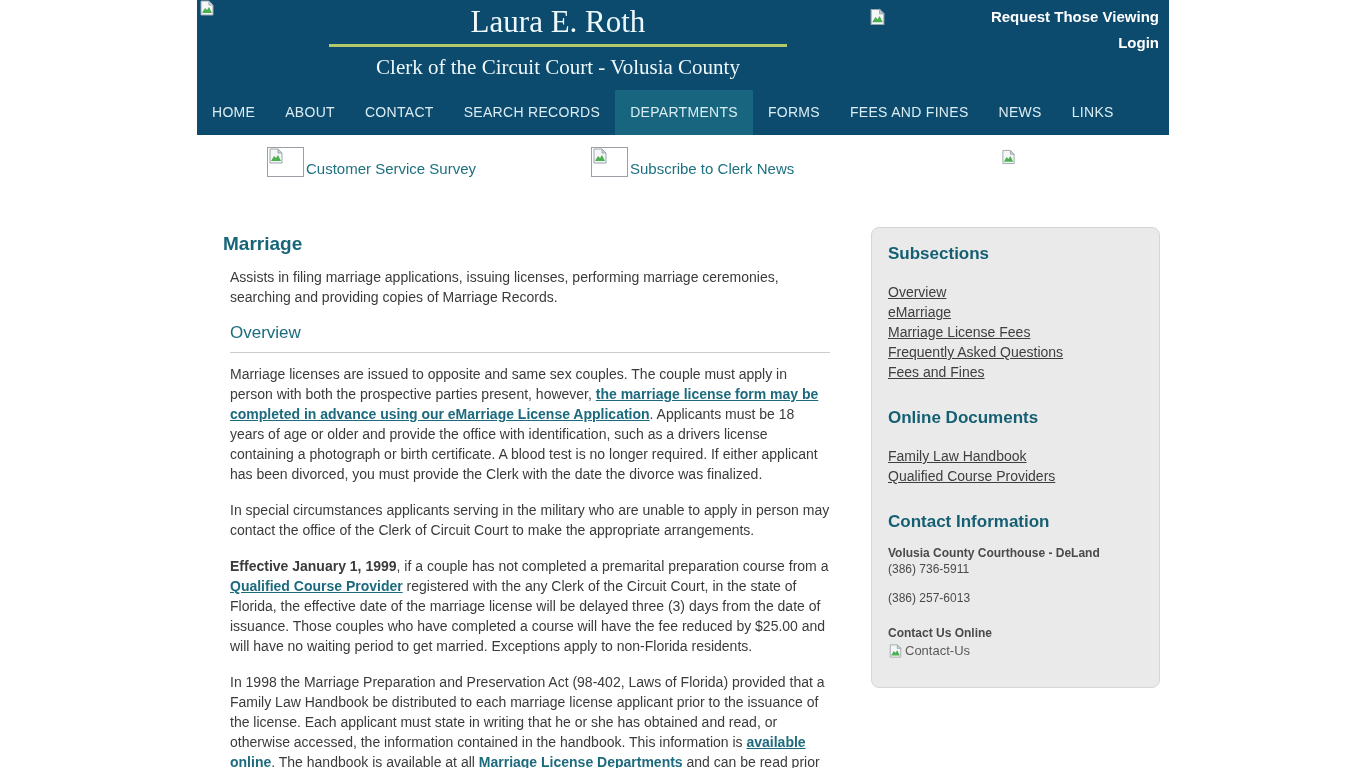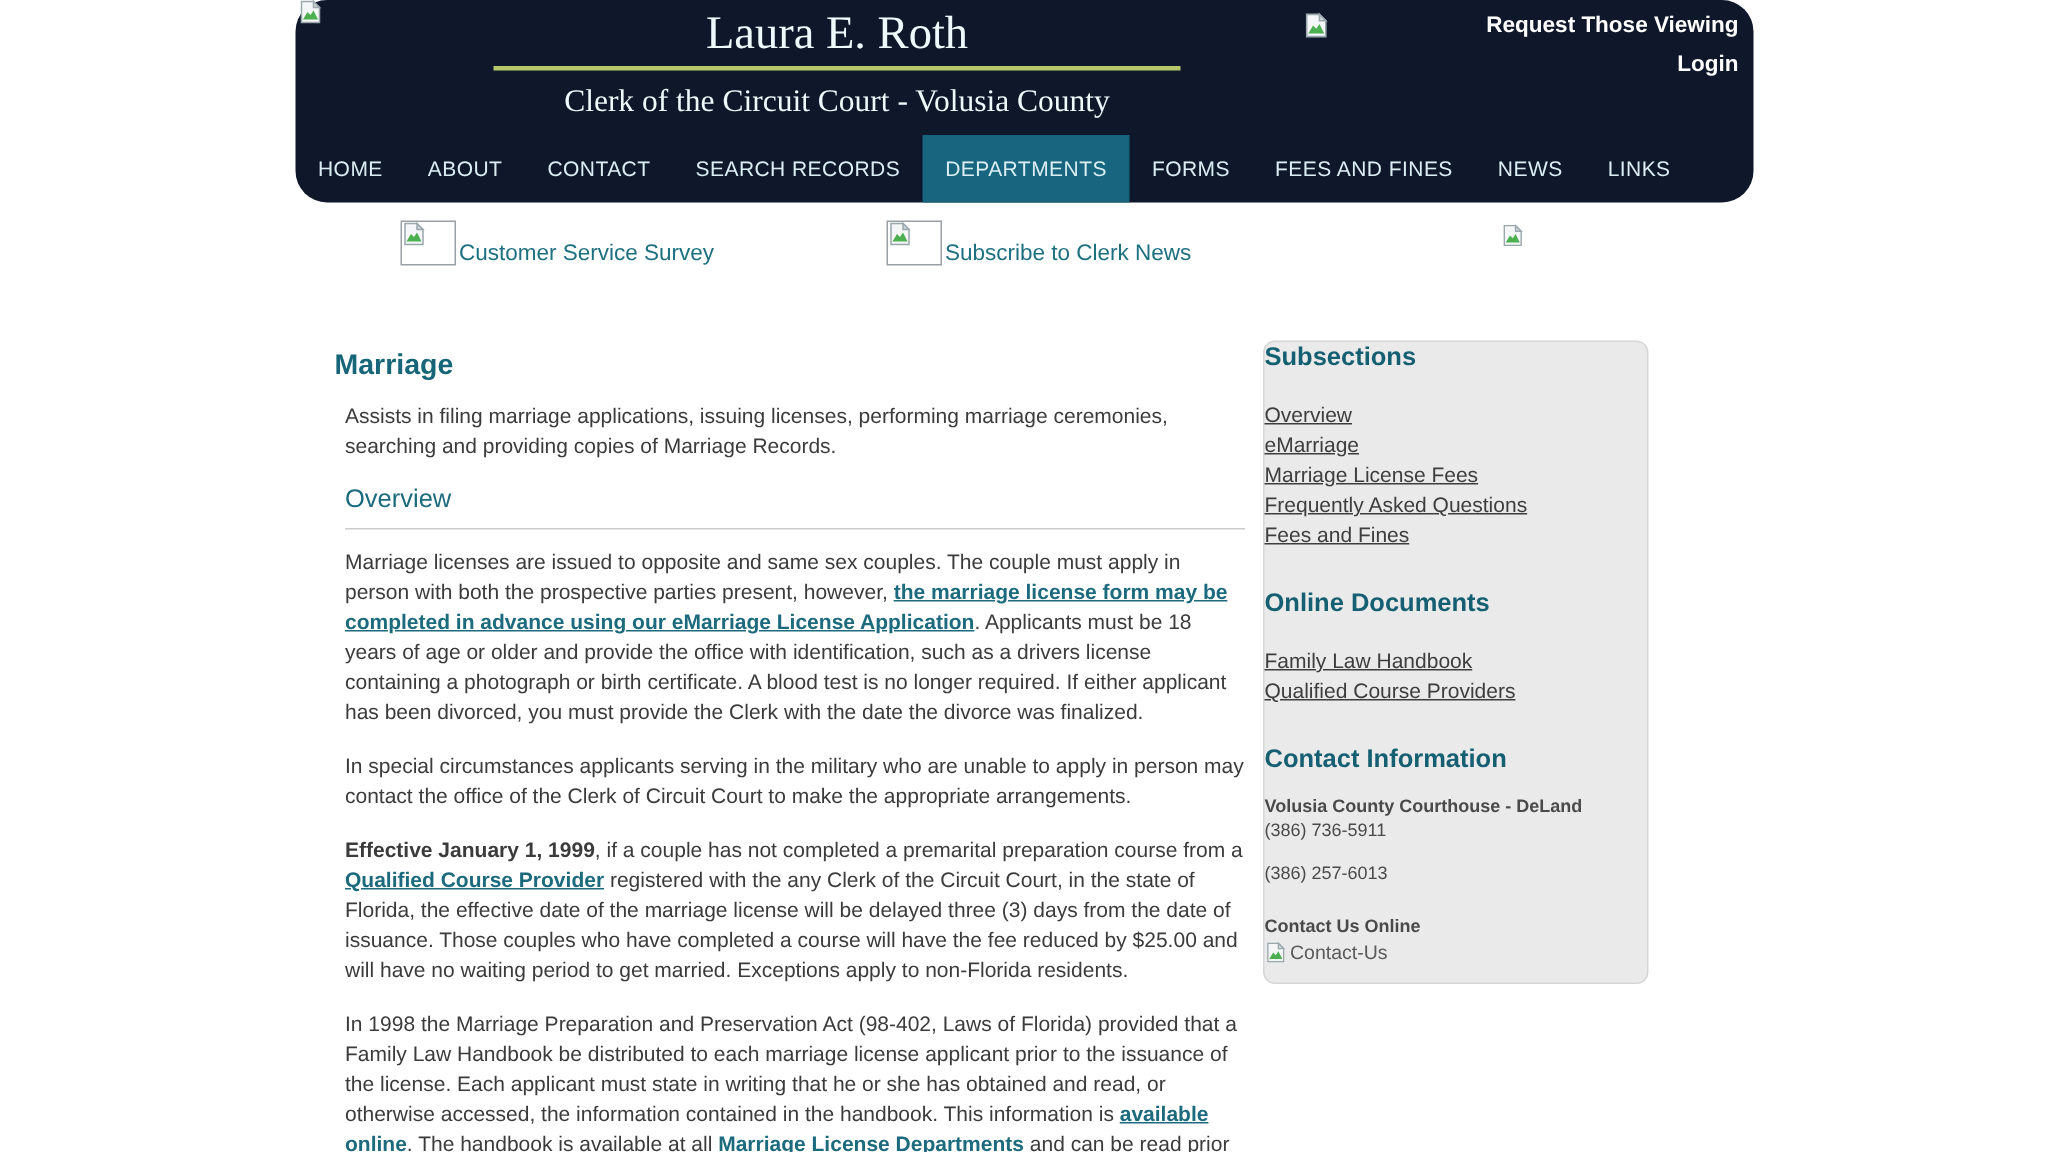--- a/index.html
+++ b/index.html
@@ -1,21 +1,21 @@
 <!DOCTYPE html>
 <html><head>
 <meta charset="utf-8">
 <style>
   html,body{margin:0;padding:0;background:#ffffff;}
   body{width:1366px;height:768px;overflow:hidden;font-family:"Liberation Sans",sans-serif;}
   a{cursor:pointer;}
   .page{width:972px;margin:0 auto;position:relative;}
 
   
-  header{background:#0f172a;position:relative;border-radius:21px;}
+  header{background:#0c4a6e;position:relative;}
   .header-top{height:90px;position:relative;}
   .title-wrap{position:absolute;left:132px;top:0;width:458px;text-align:center;}
   .site-title{font-family:"Liberation Serif",serif;font-size:31px;font-weight:400;margin:4px 0 0;color:#eef9fb;}
   .accent-line{height:3px;background:#b5c96b;margin-top:4px;}
   .subtitle{font-family:"Liberation Serif",serif;font-size:21px;margin-top:8px;color:#eef9fb;}
   .hdr-icon-left{position:absolute;left:2px;top:0;}
   .hdr-icon-right{position:absolute;left:672px;top:8px;}
   .top-right{position:absolute;top:4px;right:10px;text-align:right;}
   .top-right a{display:block;color:#ffffff;font-weight:bold;font-size:15px;line-height:26px;text-decoration:none;}
 
@@ -34,21 +34,21 @@
   .content{width:600px;margin-left:33px;}
   .page-title{color:#176579;font-size:19px;margin:6px 0 12px -7px;font-weight:bold;}
   .intro{font-size:14px;line-height:20px;color:#3b3b3b;margin:0 0 28px;}
   .section-title{color:#1a6b7e;font-size:17px;font-weight:400;margin:0 0 9px;}
   .content hr{border:none;border-top:1px solid #cccccc;margin:0 0 11px;}
   .content p{font-size:14px;line-height:20px;color:#3b3b3b;margin:0 0 16px;}
   .inline-link{color:#1c6a7d;font-weight:bold;text-decoration:underline;}
   .b{font-weight:bold;}
 
   
-  .sidebar{width:255px;margin-left:12px;background:#eaeaea;border:1px solid #d6d6d6;border-radius:8px;min-height:427px;}
+  .sidebar{width:255px;margin-left:41px;background:#eaeaea;border:1px solid #d6d6d6;border-radius:8px;padding:16px;min-height:427px;}
   .sb-h{color:#155f73;font-size:17px;margin:0;font-weight:bold;}
   .sb-links{margin:18px 0 26px;}
   .sb-links a{display:block;color:#3e3e3e;font-size:14px;line-height:20px;text-decoration:underline;}
   .contact-block{margin-top:15px;}
   .contact-name{font-weight:bold;font-size:12px;color:#4a4a4a;line-height:13px;}
   .contact-phone{font-size:12px;color:#4a4a4a;margin-top:2px;}
   .contact-online{margin-top:22px;}
   .contact-img-link{display:flex;align-items:center;margin-top:3px;font-size:13px;color:#5a5a5a;text-decoration:none;}
   .bimg{display:inline-block;line-height:0;}
 </style>

